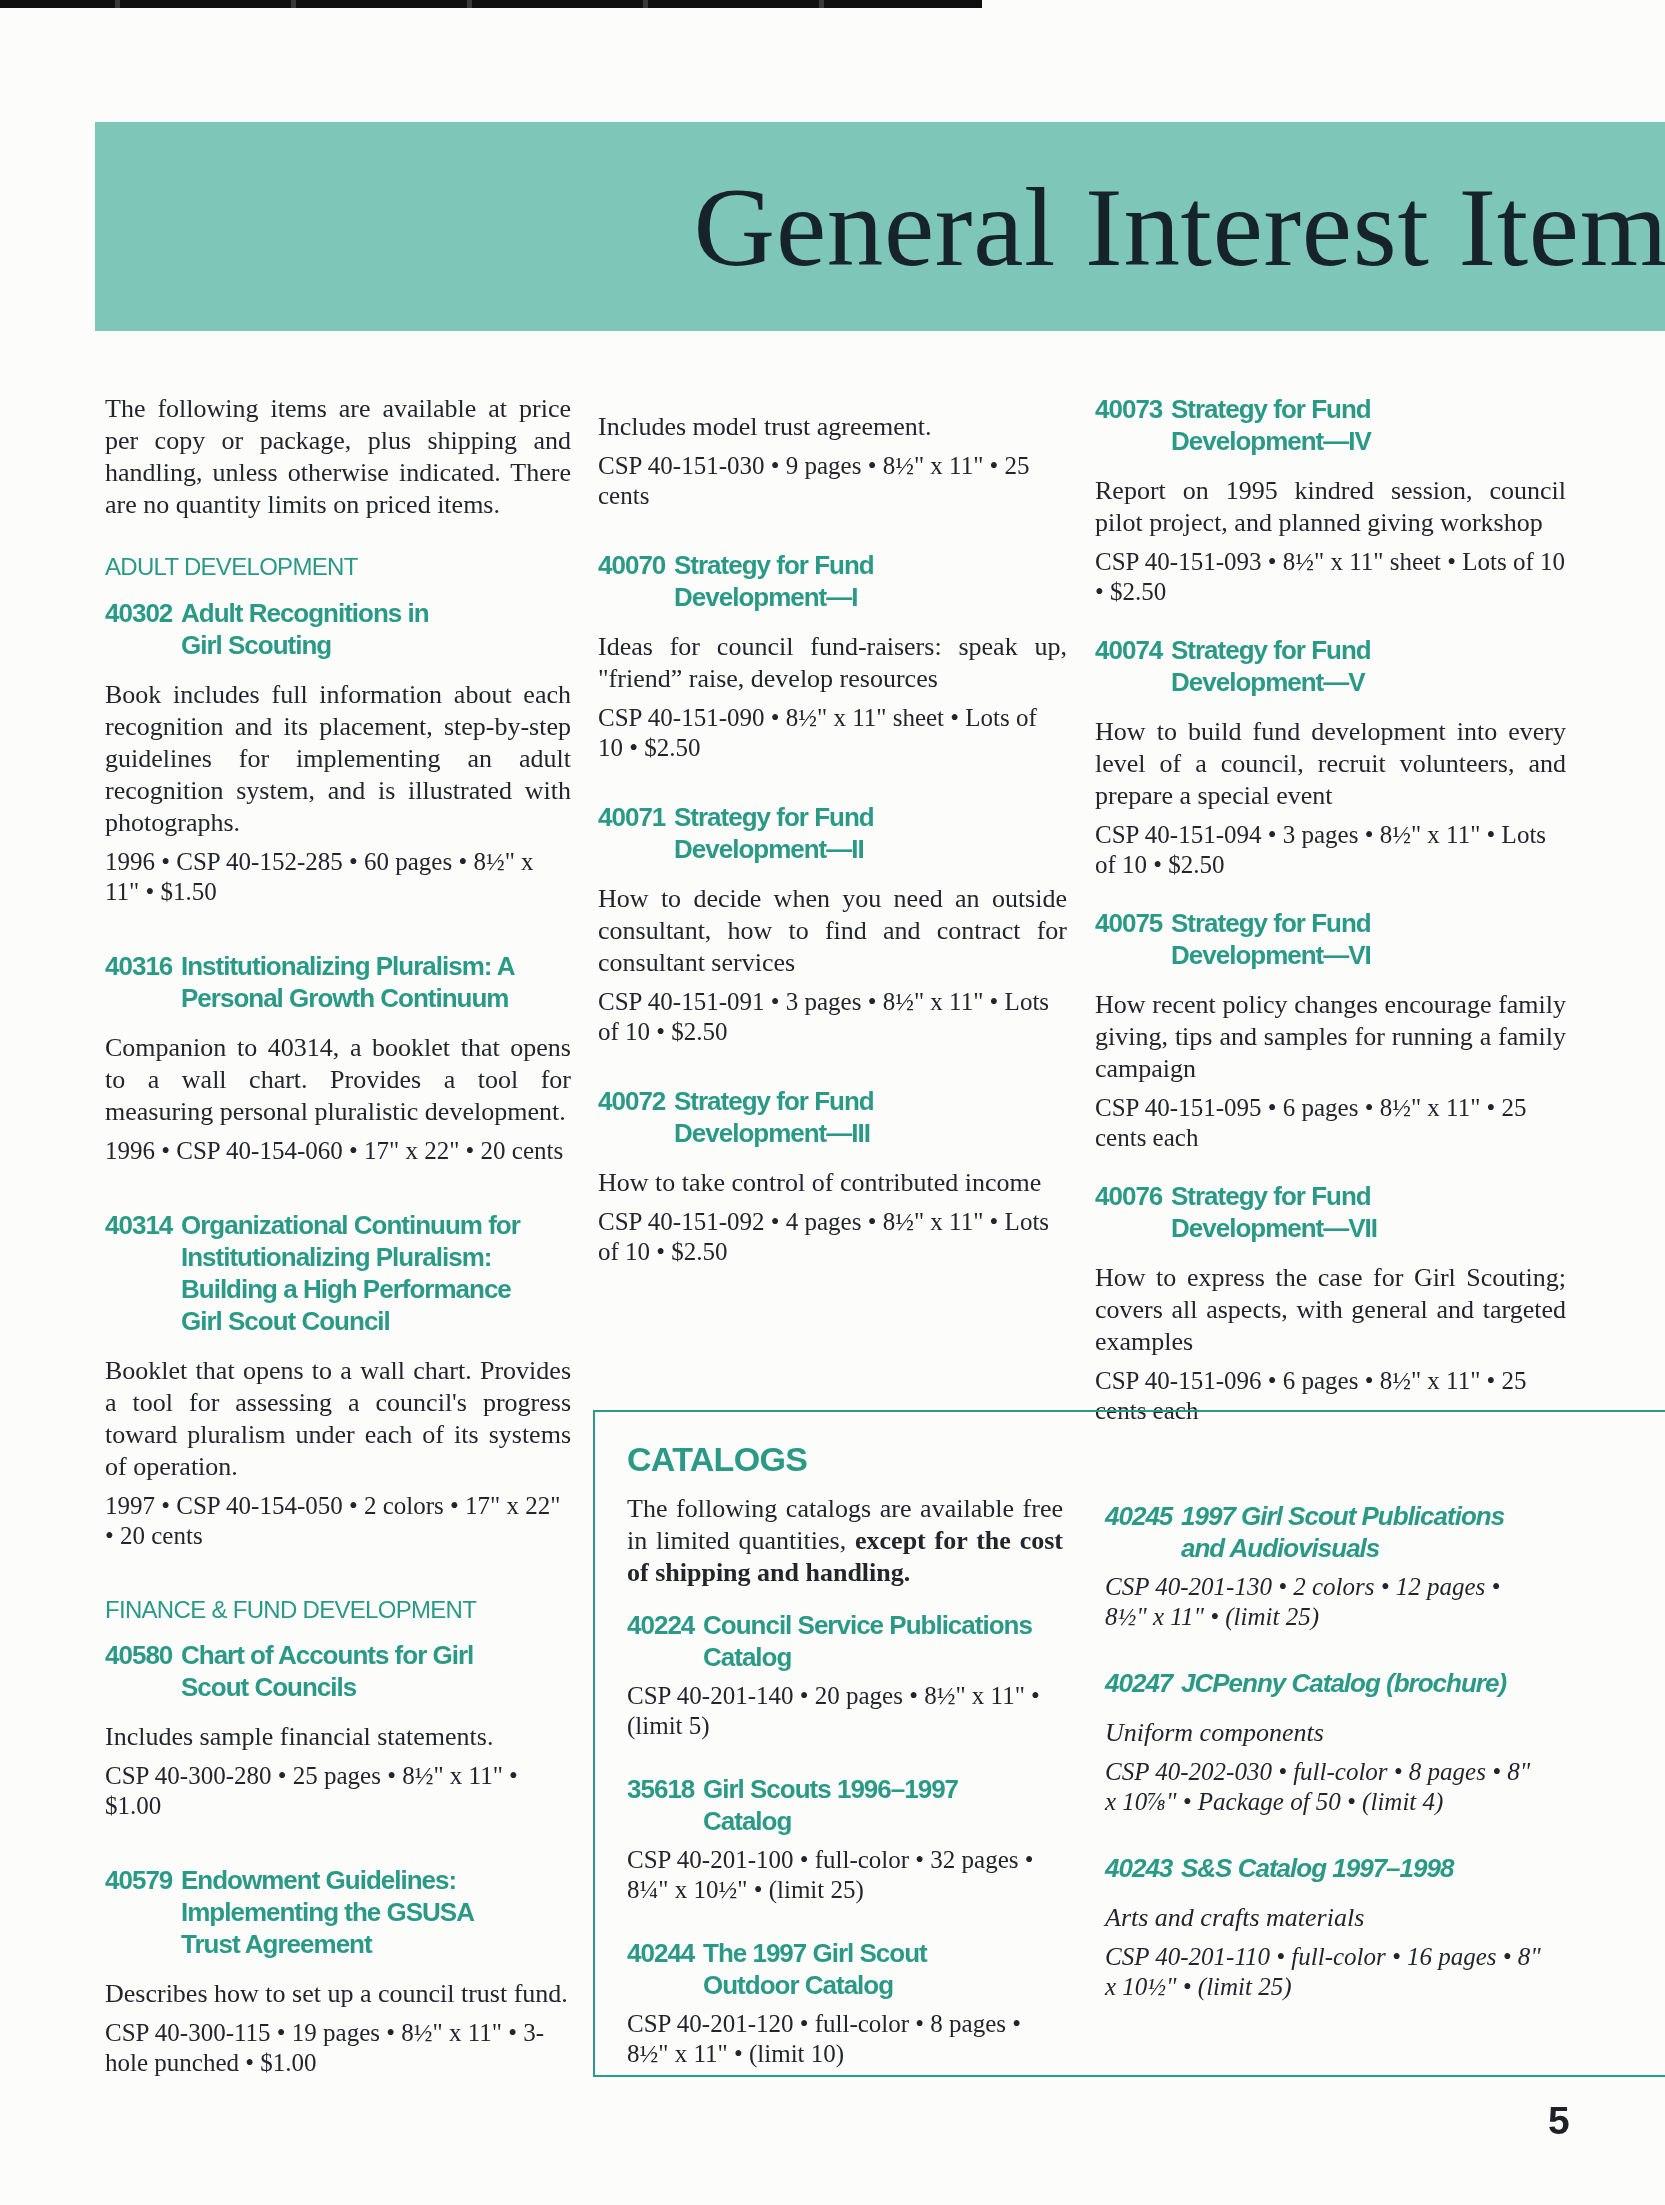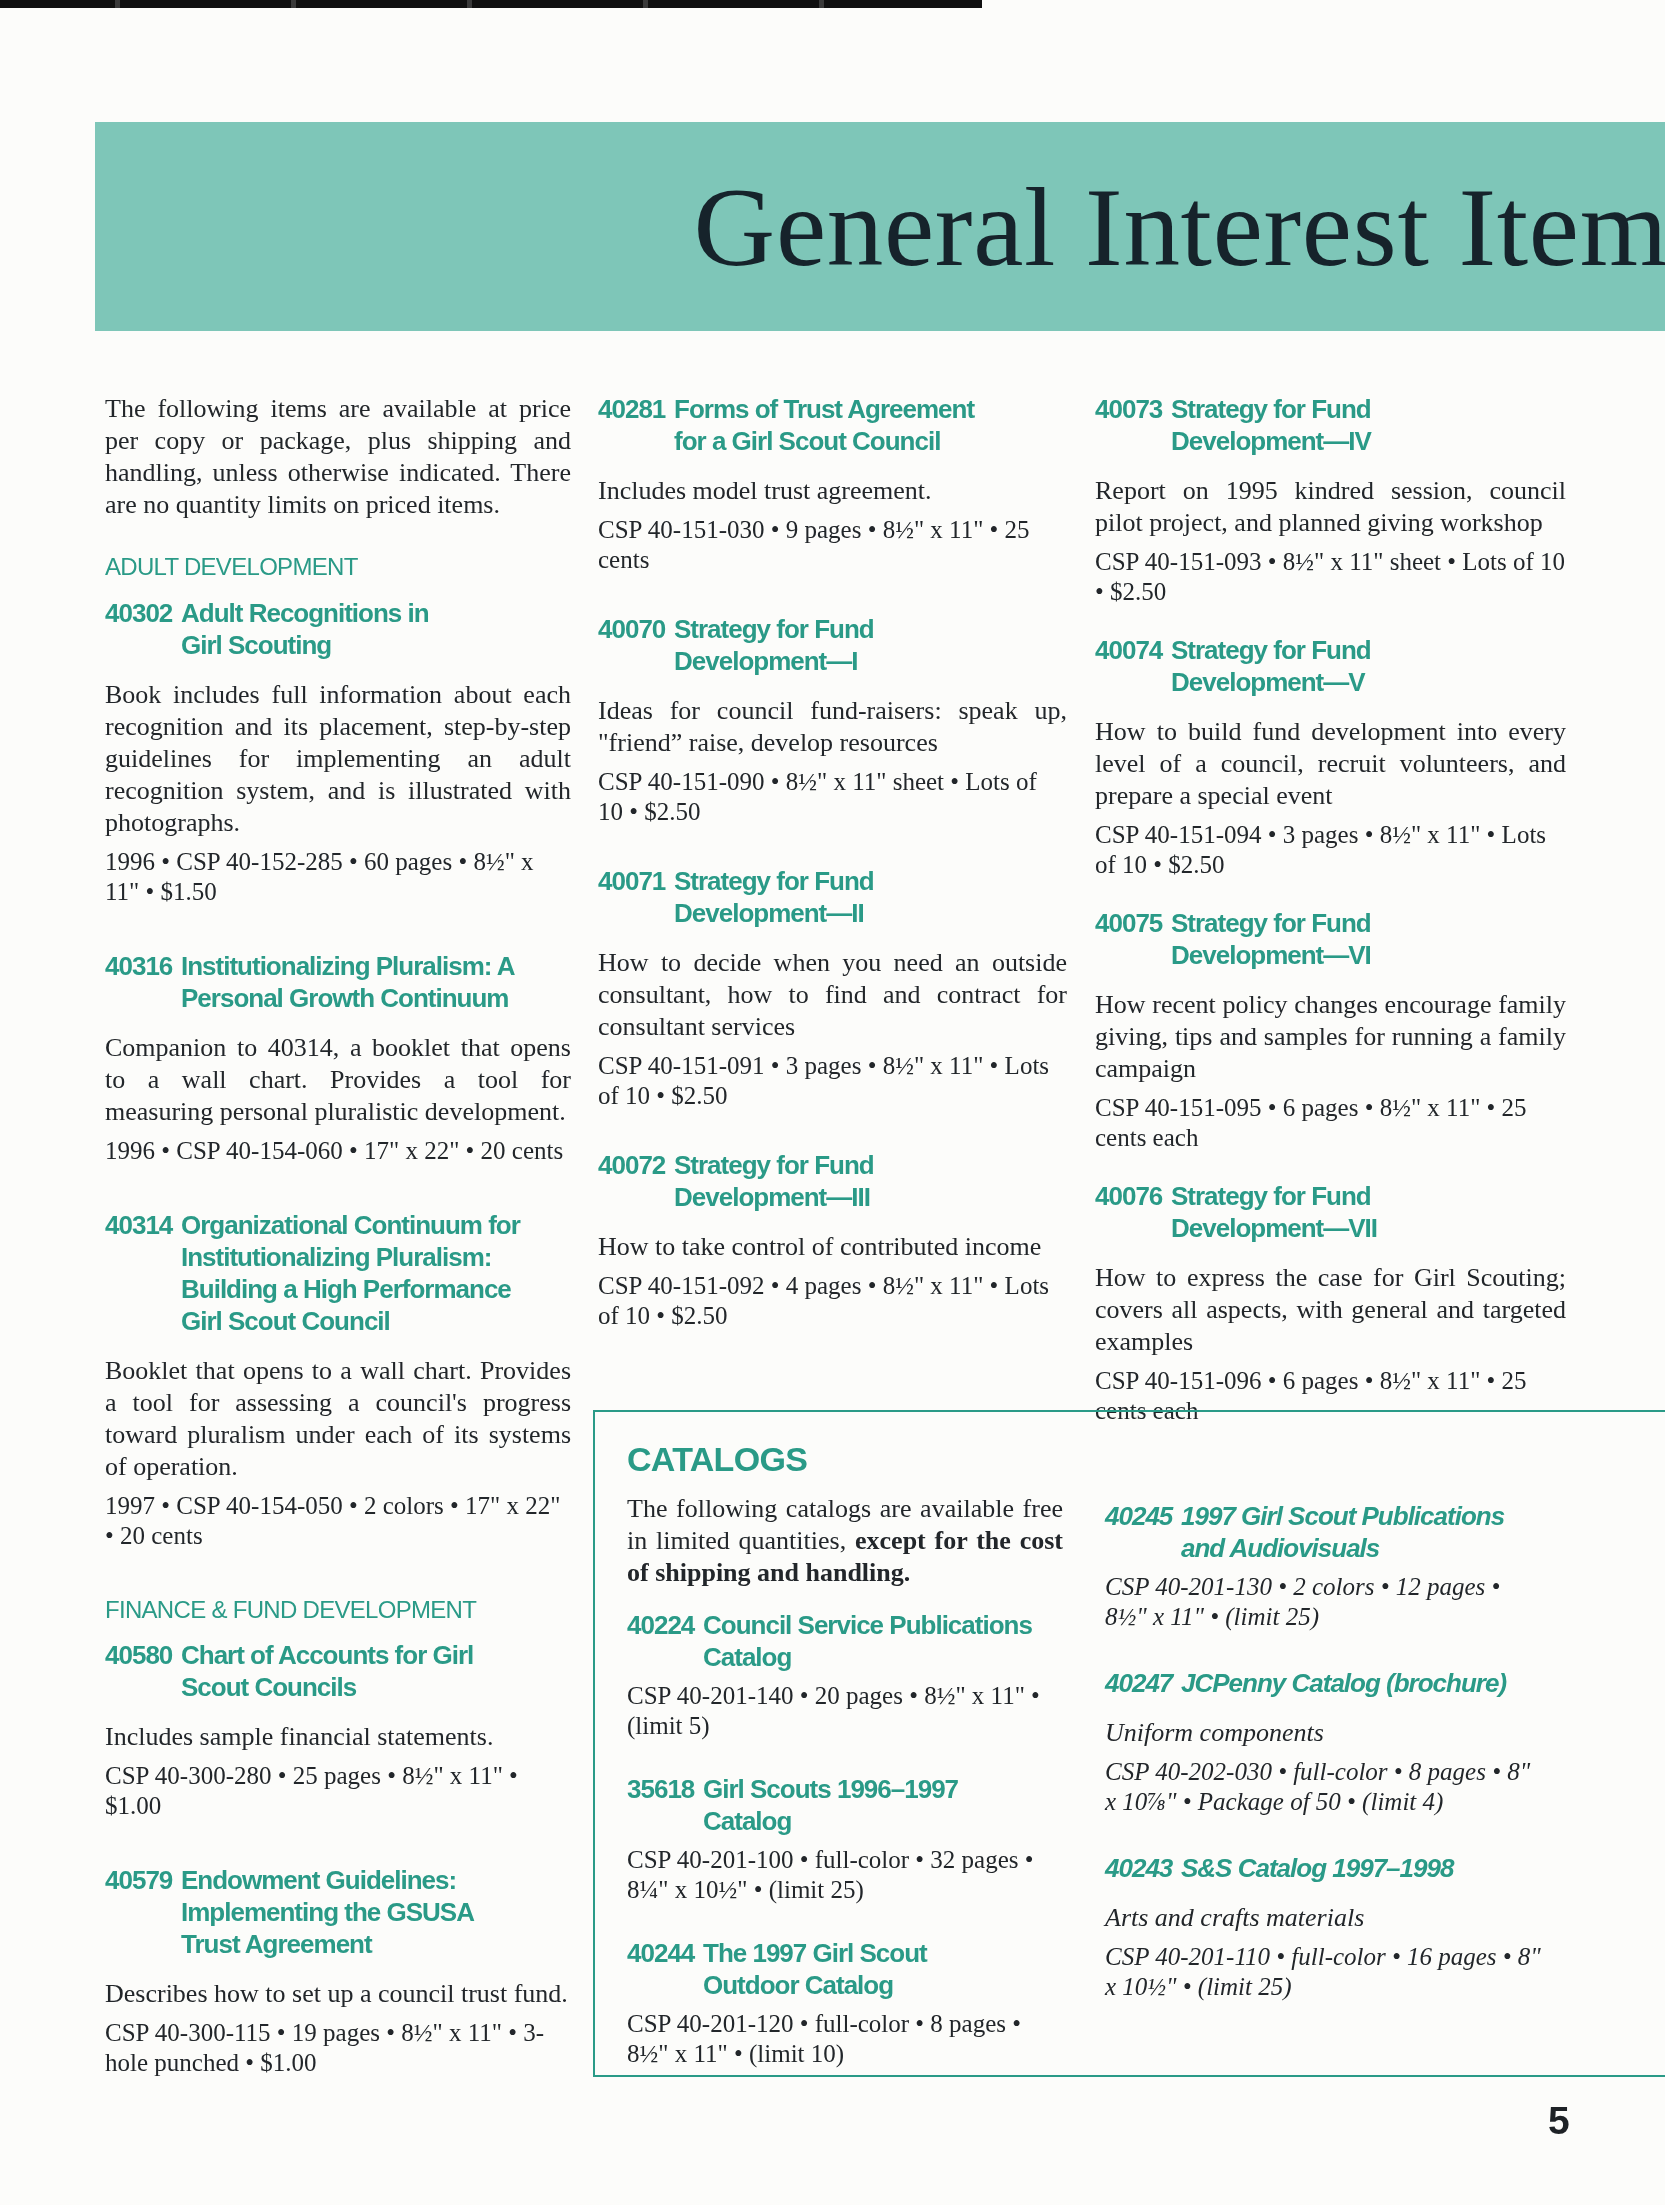--- a/index.html
+++ b/index.html
@@ -150,25 +150,20 @@
 Implementing the GSUSA
 Trust Agreement</span>
     </div>
     <p class="item-desc">Describes how to set up a council trust fund.</p>
     <p class="item-specs">CSP 40-300-115 • 19 pages • 8½" x 11" • 3-hole punched • $1.00</p>
   </div>
 </div>
 
 <div class="col col2">
   <div class="item">
-    <div class="item-head">
-      <span class="item-num">40281</span>
-        <span class="item-title">Forms of Trust Agreement
-for a Girl Scout Council</span>
-    </div>
     <p class="item-desc">Includes model trust agreement.</p>
     <p class="item-specs">CSP 40-151-030 • 9 pages • 8½" x 11" • 25 cents</p>
   </div>
 
   <div class="item">
     <div class="item-head">
       <span class="item-num">40070</span>
         <span class="item-title">Strategy for Fund
 Development—I</span>
     </div>

